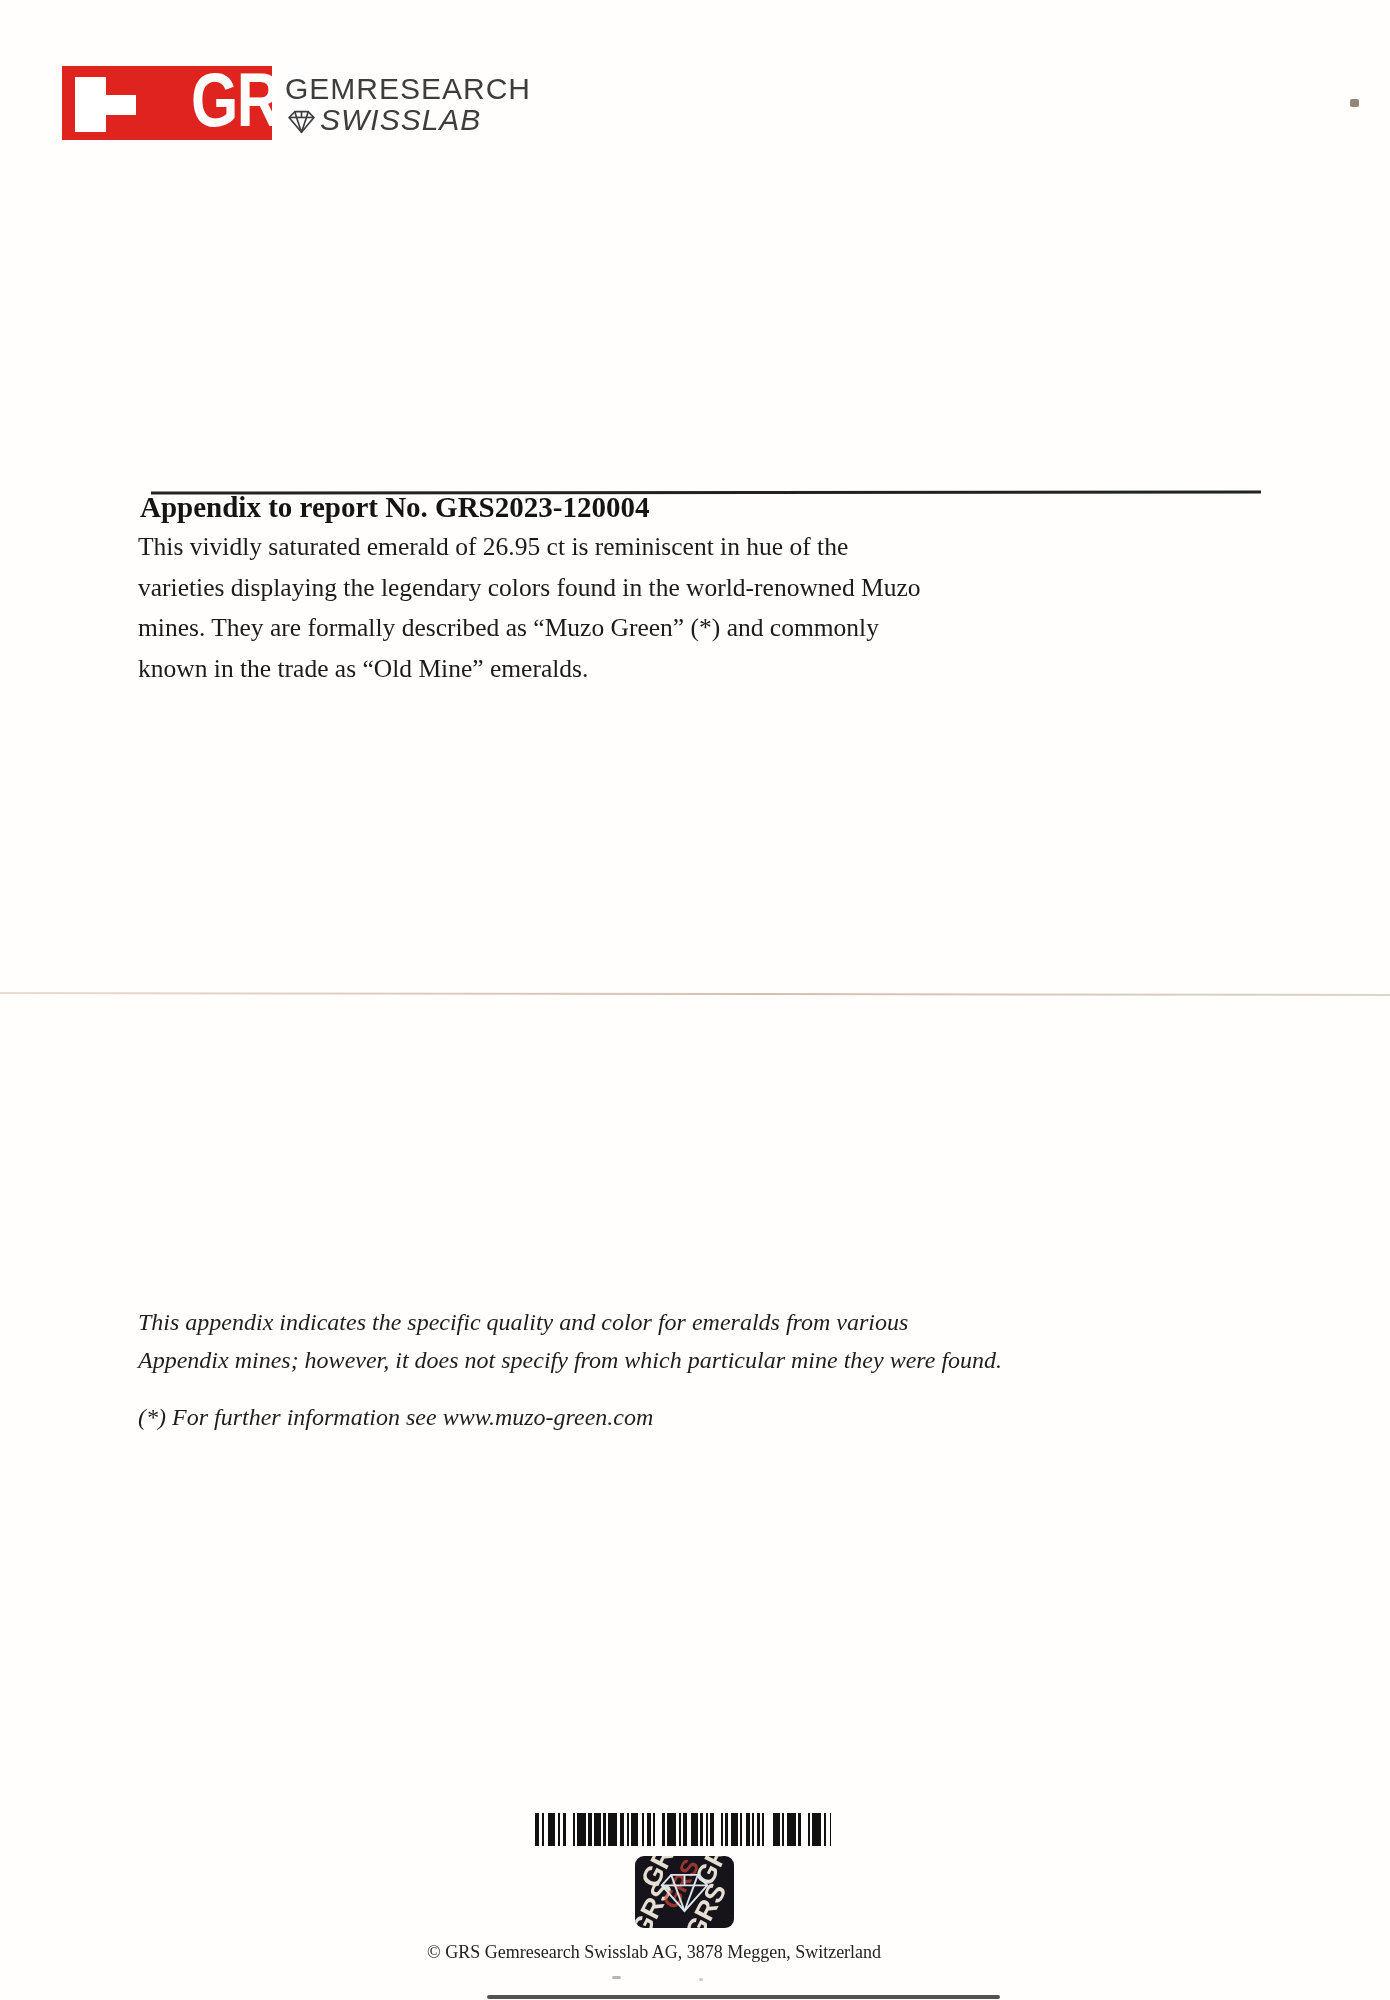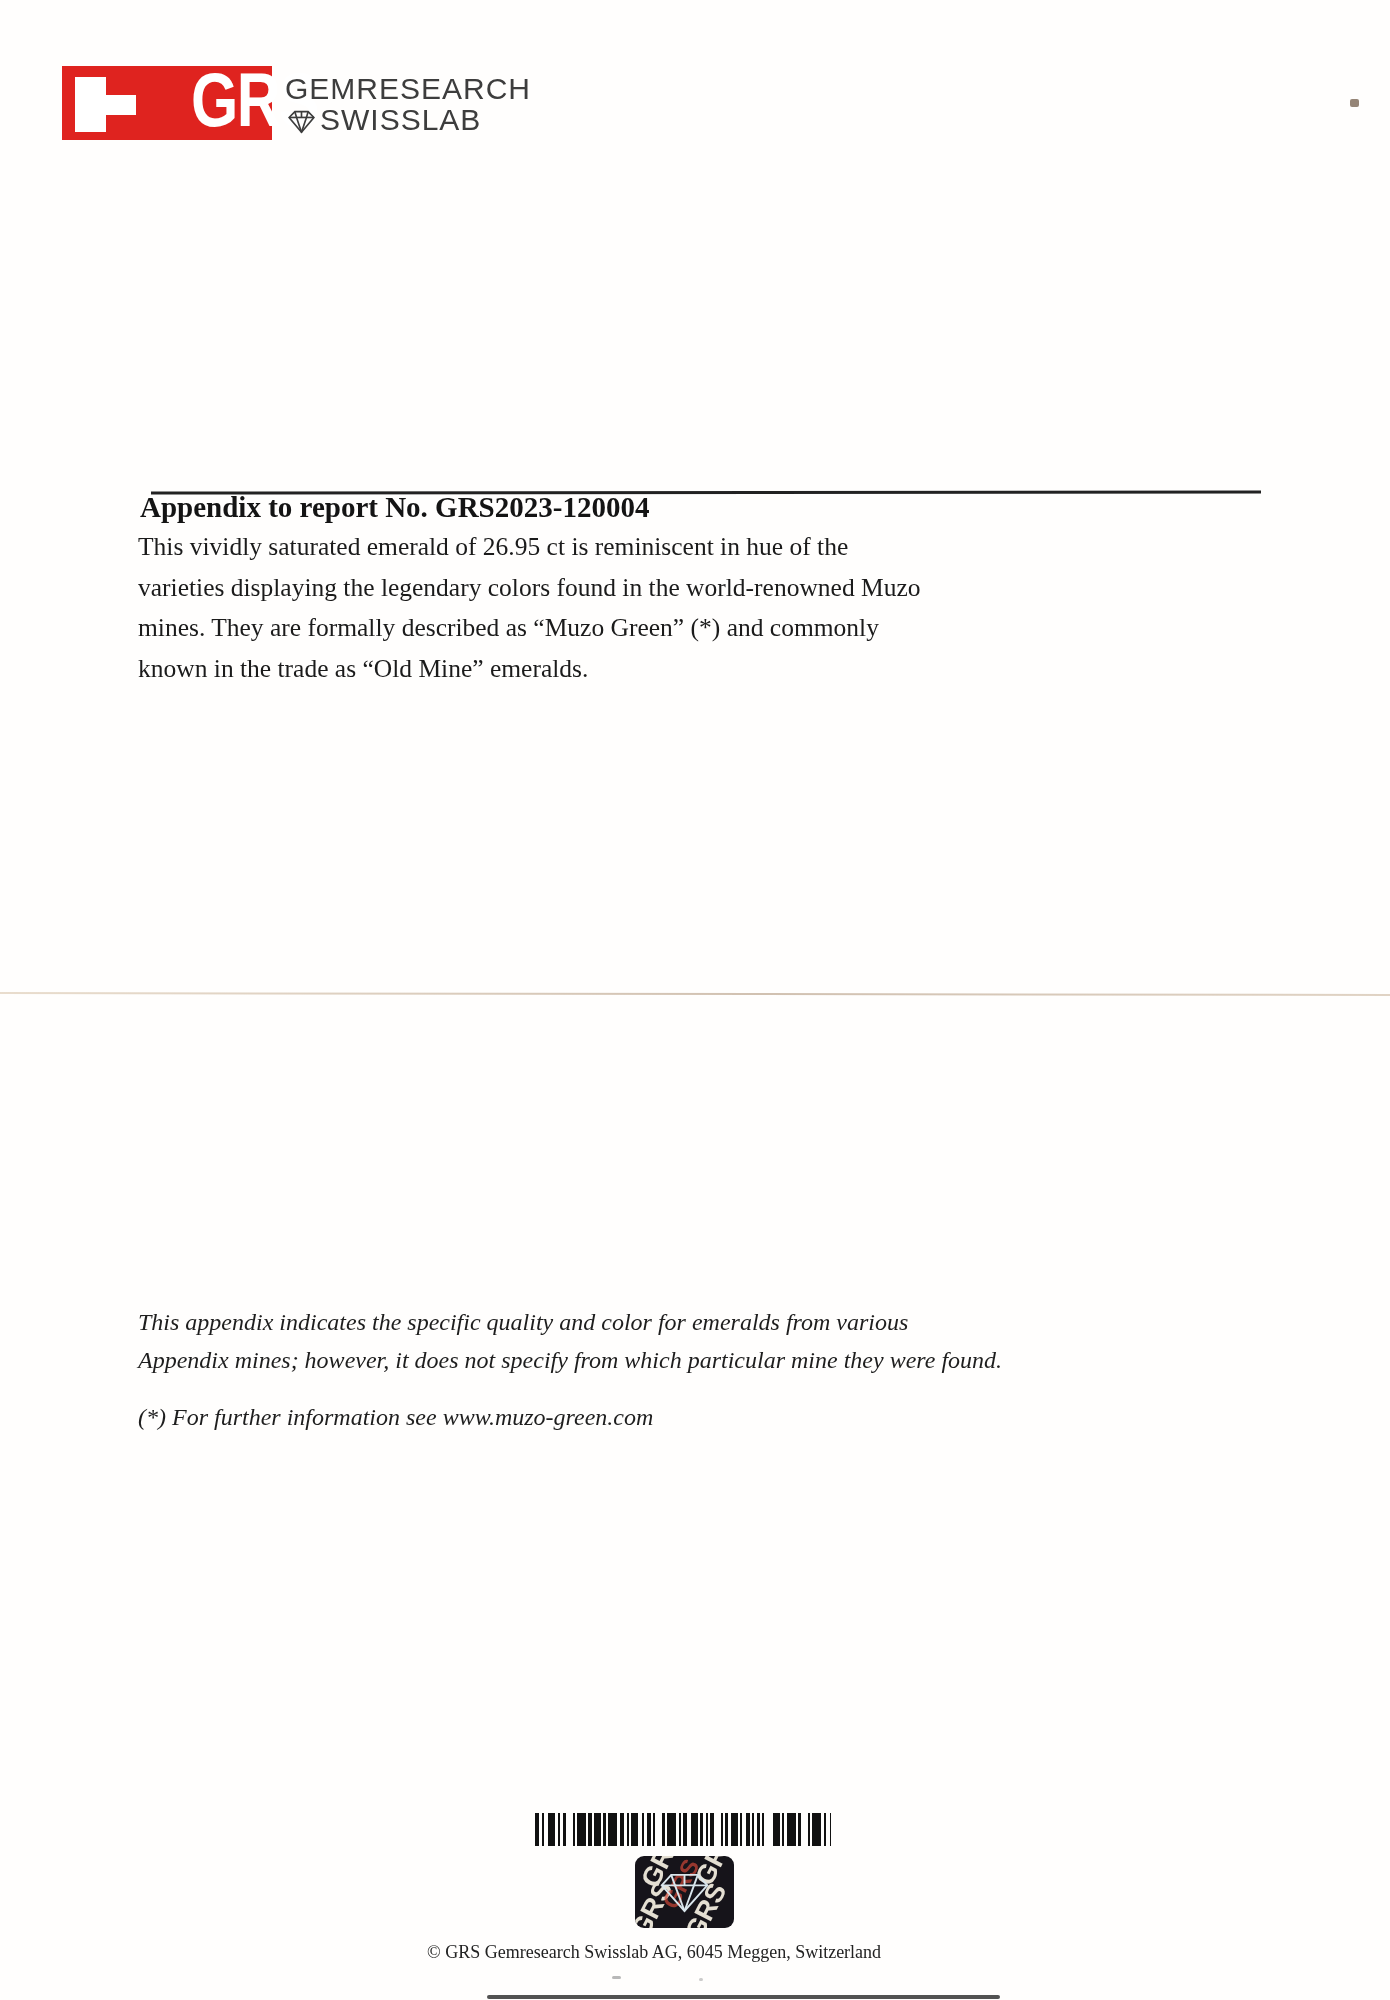--- a/index.html
+++ b/index.html
@@ -17,21 +17,21 @@
   .cross-v{position:absolute; left:13px; top:11px; width:31px; height:55px; background:#fff;}
   .cross-h{position:absolute; left:44px; top:29px; width:30px; height:20px; background:#fff;}
   .grs-text{
     position:absolute; left:129px; top:50%;
     transform:translateY(-54%) scaleX(0.80); transform-origin:left center;
     font-family:"Liberation Sans","DejaVu Sans",sans-serif;
     font-weight:bold; font-size:76px; letter-spacing:-2px; color:#ffffff;
   }
   .brand{position:absolute; left:223px; top:6px; font-family:"Liberation Sans","DejaVu Sans",sans-serif; color:#3d3d3d;}
   .brand-line1{position:absolute; left:0; top:0; font-size:30px; letter-spacing:1px; white-space:nowrap;}
-  .brand-line2{position:absolute; left:35px; top:31px; font-size:30px; letter-spacing:1px; white-space:nowrap;}
+  .brand-line2{position:absolute; left:35px; top:31px; font-size:30px; letter-spacing:1px; white-space:nowrap;font-style:italic;}
   .brand-diamond{position:absolute; left:0px; top:38px;}
   
   .heading{
     position:absolute; left:140px; top:443px;
     font-size:29px; font-weight:bold; white-space:nowrap; color:#141414;margin-top:48px;
   }
   .heading-rule{
     position:absolute; left:151px; top:491px; width:1110px; height:3px;
     background:#222; transform:rotate(-0.06deg);
   }
@@ -234,20 +234,20 @@
           <line x1="16" y1="6" x2="20" y2="17"></line>
           <line x1="44" y1="6" x2="40" y2="17"></line>
           <line x1="30" y1="6" x2="30" y2="17"></line>
           <line x1="20" y1="17" x2="30" y2="44"></line>
           <line x1="40" y1="17" x2="30" y2="44"></line>
         </g>
       </svg>
     </span>
   </div>
 
-  <div class="copyright">© GRS Gemresearch Swisslab AG, 6045 Meggen, Switzerland</div>
+  <div class="copyright">© GRS Gemresearch Swisslab AG, 3878 Meggen, Switzerland</div>
 
   <div class="speck speck-a"></div>
   <div class="speck speck-b"></div>
   <div class="speck speck-c"></div>
   <div class="bottom-edge"></div>
 
 </div>
 
 </body></html>

